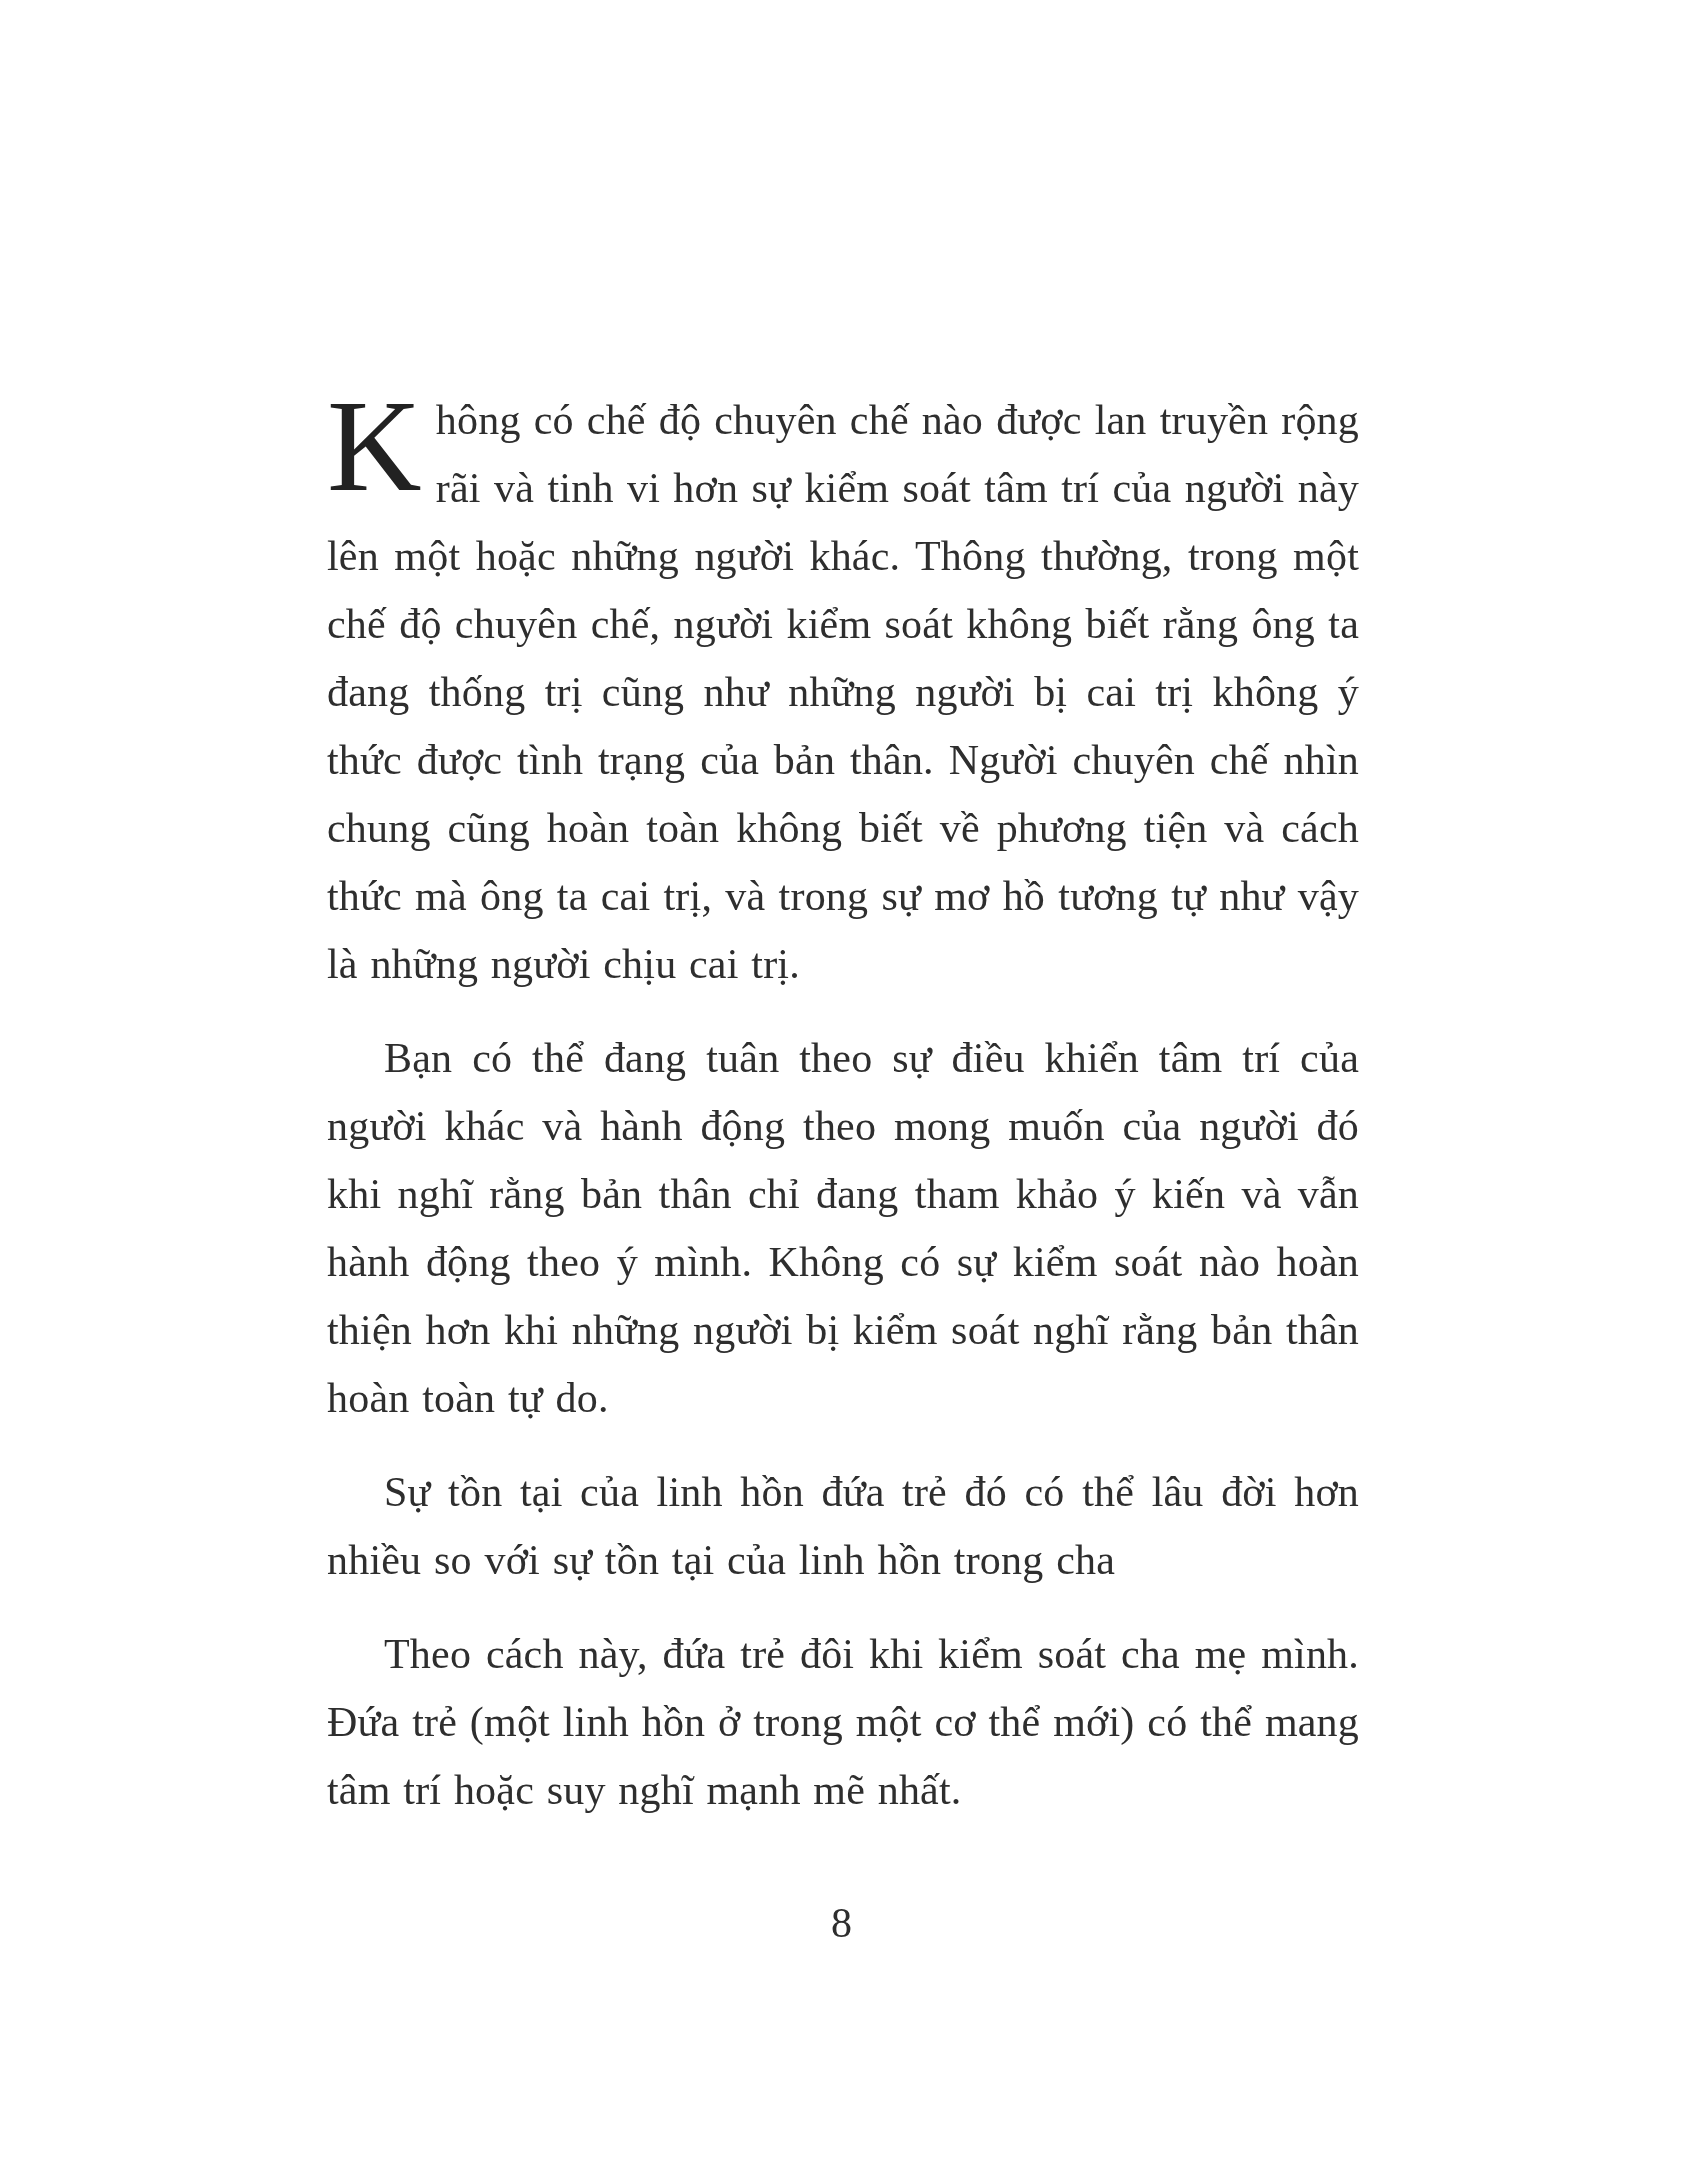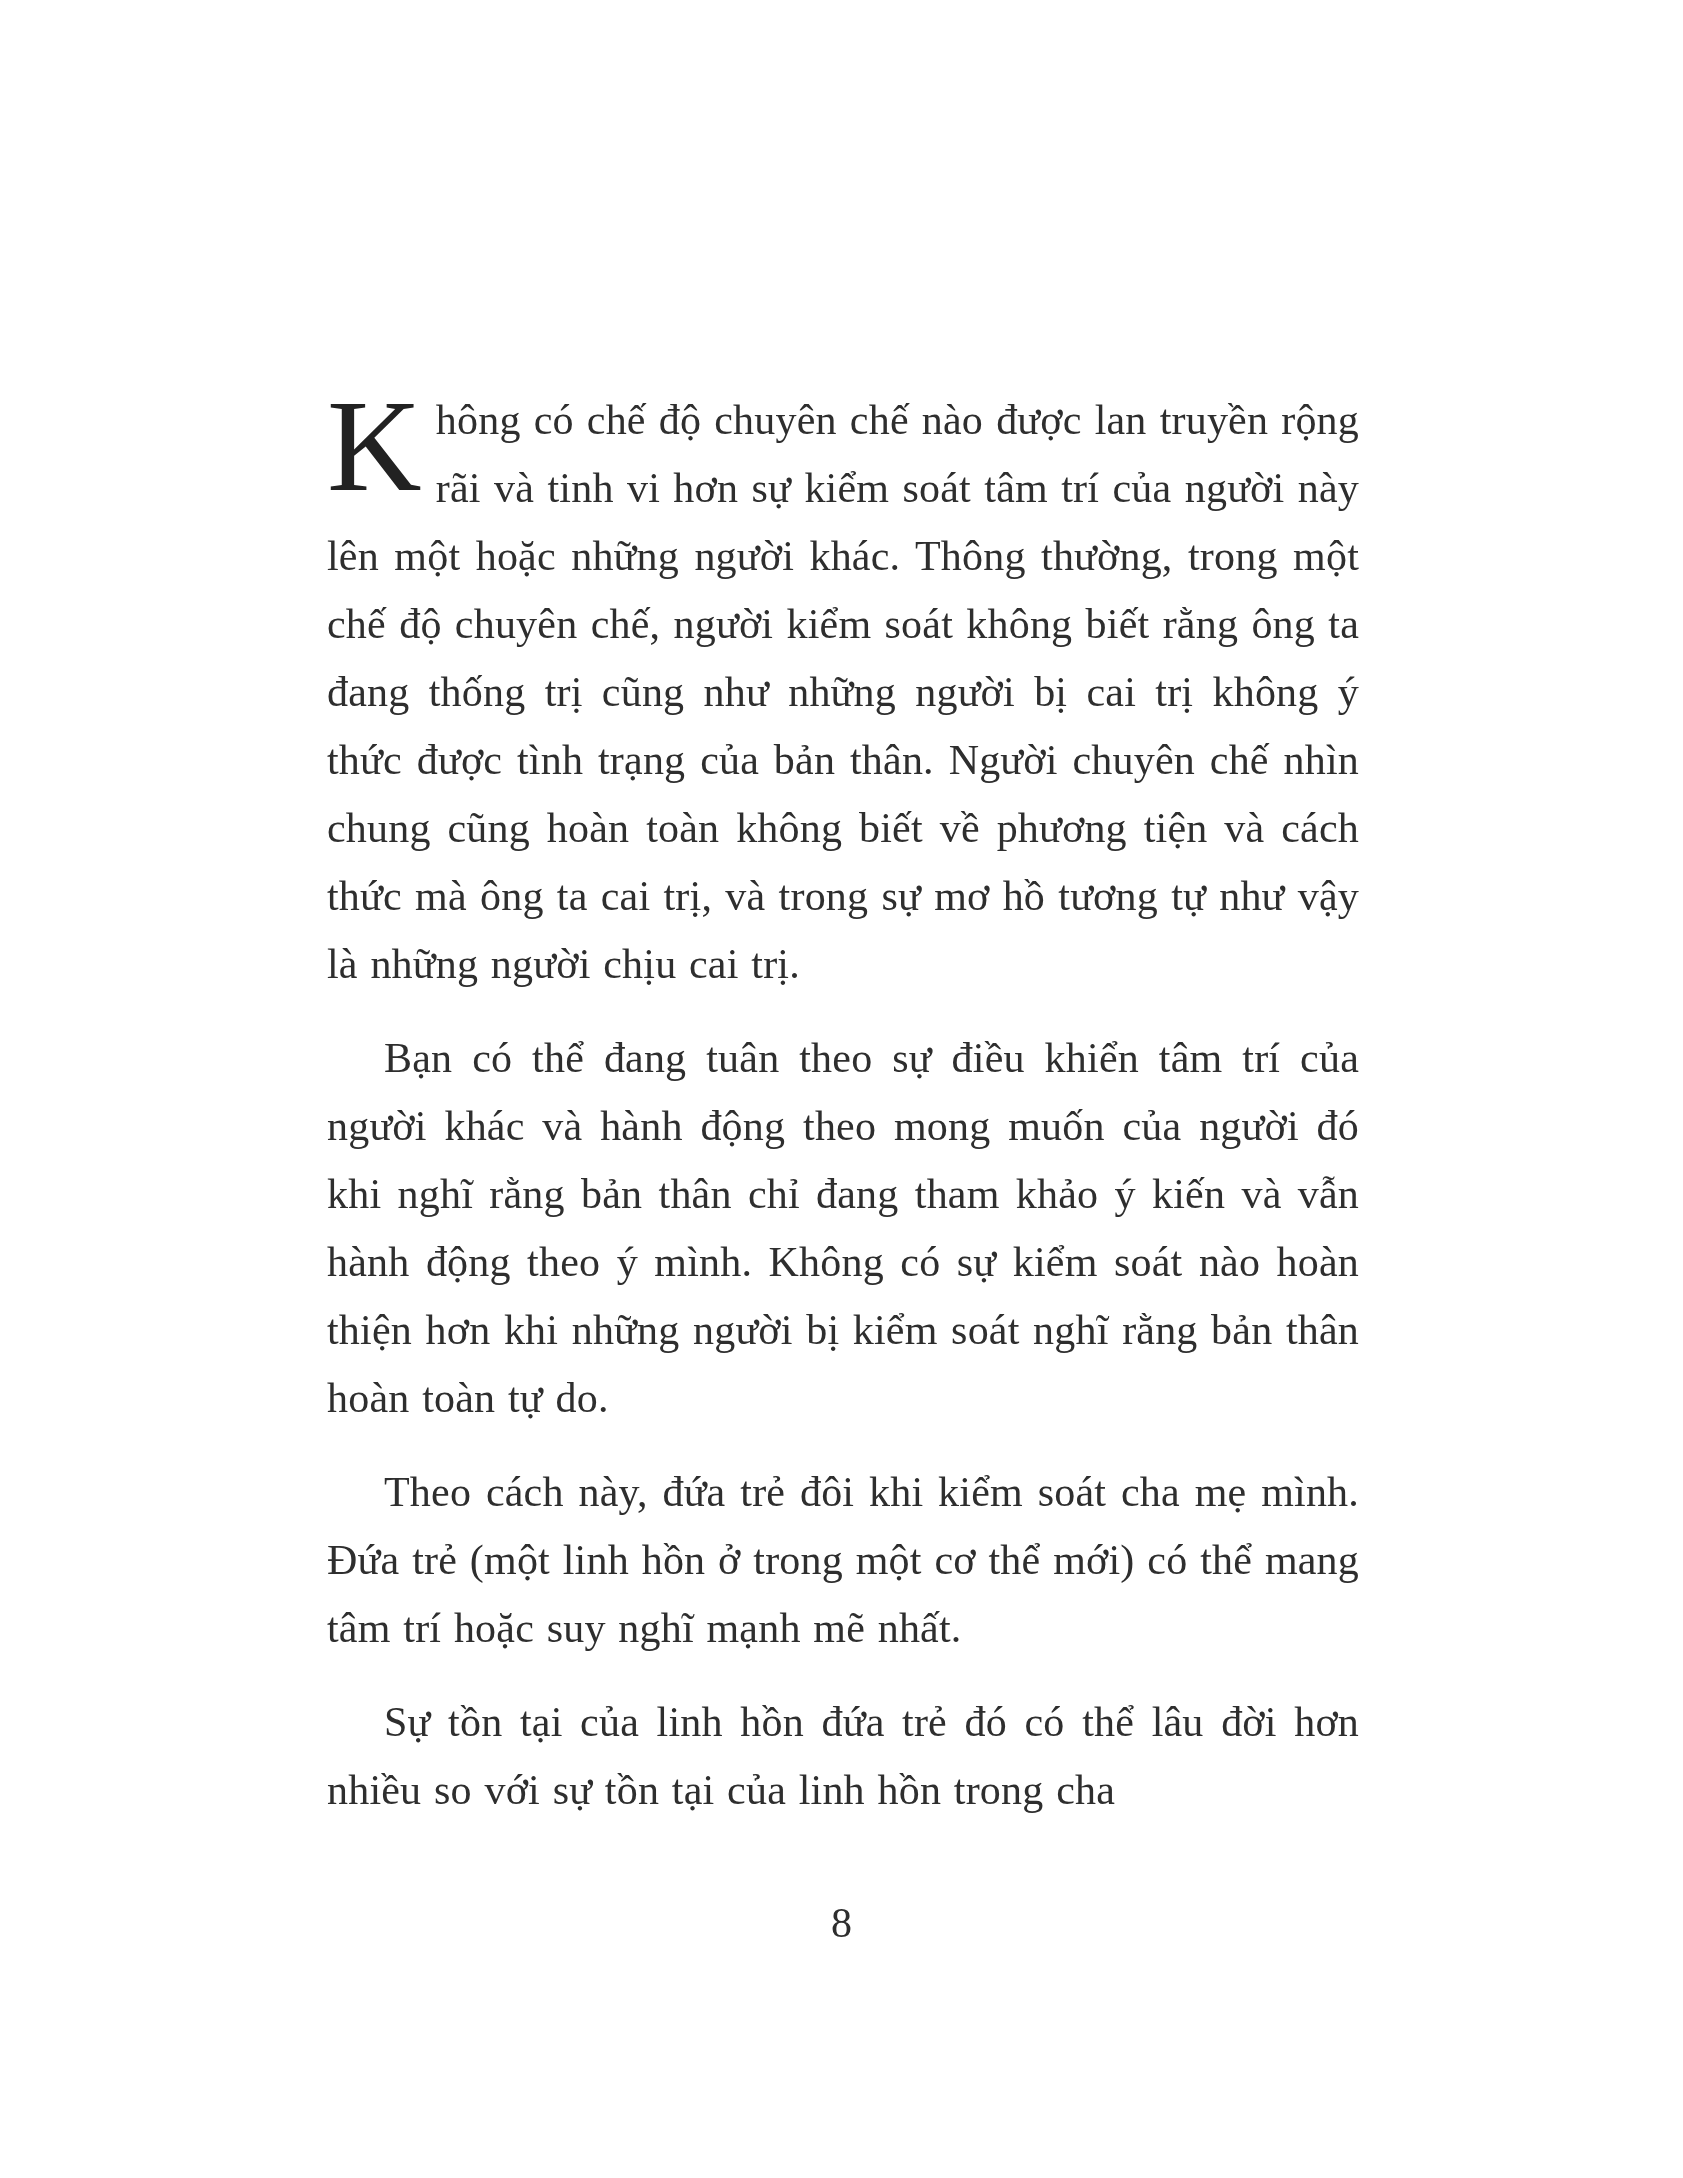--- a/index.html
+++ b/index.html
@@ -52,18 +52,18 @@
     color: #2e2e2e;
   }
 </style>
 </head>
 <body>
 
 <div class="page">
   <div class="text-block">
       <p><span class="dropcap">K</span>hông có chế độ chuyên chế nào được lan truyền rộng rãi và tinh vi hơn sự kiểm soát tâm trí của người này lên một hoặc những người khác. Thông thường, trong một chế độ chuyên chế, người kiểm soát không biết rằng ông ta đang thống trị cũng như những người bị cai trị không ý thức được tình trạng của bản thân. Người chuyên chế nhìn chung cũng hoàn toàn không biết về phương tiện và cách thức mà ông ta cai trị, và trong sự mơ hồ tương tự như vậy là những người chịu cai trị.</p>
       <p class="indent">Bạn có thể đang tuân theo sự điều khiển tâm trí của người khác và hành động theo mong muốn của người đó khi nghĩ rằng bản thân chỉ đang tham khảo ý kiến và vẫn hành động theo ý mình. Không có sự kiểm soát nào hoàn thiện hơn khi những người bị kiểm soát nghĩ rằng bản thân hoàn toàn tự do.</p>
+      <p class="indent">Sự tồn tại của linh hồn đứa trẻ đó có thể lâu đời hơn nhiều so với sự tồn tại của linh hồn trong cha</p>
       <p class="indent">Theo cách này, đứa trẻ đôi khi kiểm soát cha mẹ mình. Đứa trẻ (một linh hồn ở trong một cơ thể mới) có thể mang tâm trí hoặc suy nghĩ mạnh mẽ nhất.</p>
-      <p class="indent">Sự tồn tại của linh hồn đứa trẻ đó có thể lâu đời hơn nhiều so với sự tồn tại của linh hồn trong cha</p>
     </div>
   <div class="page-number">8</div>
 </div>
 
 
 </body></html>

